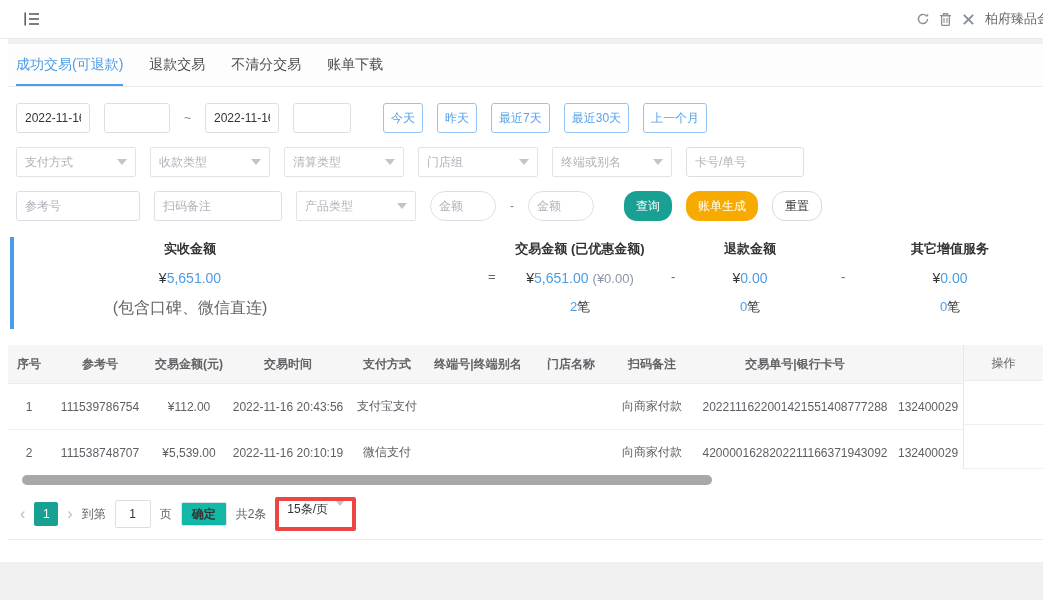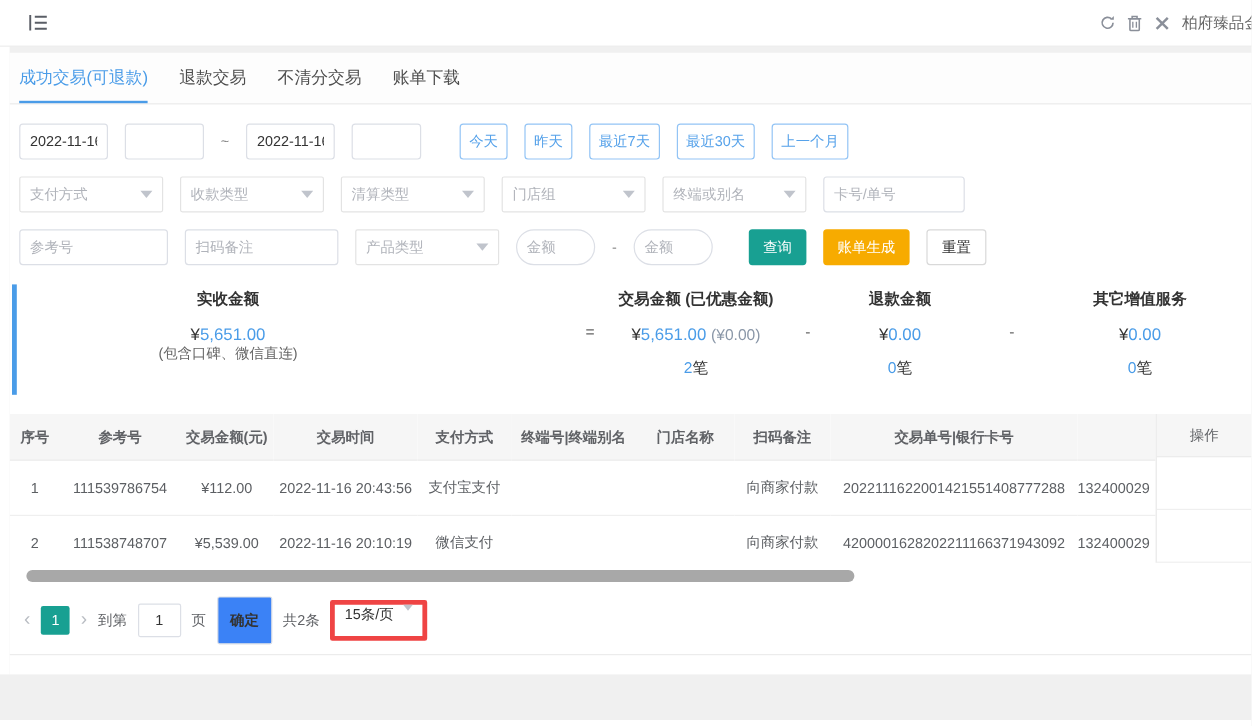--- a/index.html
+++ b/index.html
@@ -38,37 +38,37 @@
   .w-note{width:110px;}
   .w-amt{width:48px;border-radius:15px;}
   .sep{color:#888;}
   .qbtn{height:30px;padding:0 7px;background:#fff;border:1px solid #93c4f5;border-radius:3px;
     color:#56a2ea;font-size:12px;cursor:pointer;white-space:nowrap;}
   .sel{position:relative;width:102px;height:28px;border:1px solid #e3e3e3;border-radius:2px;
     display:flex;align-items:center;justify-content:space-between;padding:0 8px;cursor:pointer;background:#fff;}
   .sel .ph{color:#b0b3ba;font-size:12px;white-space:nowrap;}
   .caret{width:0;height:0;border-left:5px solid transparent;border-right:5px solid transparent;
     border-top:6px solid #c0c4cc;flex:0 0 auto;}
-  .btn{height:30px;border:none;border-radius:3px;font-size:12px;color:#fff;padding:0 12px;cursor:pointer;white-space:nowrap;}
+  .btn{height:30px;border:none;border-radius:13px;font-size:12px;color:#fff;padding:0 12px;cursor:pointer;white-space:nowrap;}
   .btn-query{background:#18a092;}
   .btn-bill{background:#f7ab00;}
   .btn-reset{background:#fff;color:#333;border:1px solid #d9d9d9;}
   
   .summary{position:relative;height:96px;margin-top:10px;font-size:13px;}
   .summary::before{content:"";position:absolute;left:2px;top:2px;bottom:2px;width:4px;background:#4a9ce8;}
   .scol{position:absolute;transform:translateX(-50%);text-align:center;white-space:nowrap;}
   .sc1{left:182px;}  .sc2{left:572px;}  .sc3{left:742px;}  .sc4{left:942px;}
   .sop{position:absolute;top:34px;color:#666;font-size:13px;}
   .op1{left:480px;}  .op2{left:663px;}  .op3{left:833px;}
   .slabel{font-weight:bold;color:#333;padding-top:5px;}
   .sval{margin-top:12px;font-size:14px;}
   .scur{color:#333;}
   .samt{color:#4a9ce8;}
   .sextra{color:#8a97a8;font-size:13px;margin-left:4px;}
-  .snote{font-size:12px;color:#666;}
+  .snote{margin-top:12px;font-size:16px;color:#666;}
   .scount{margin-top:12px;font-size:13px;color:#333;}
   .scount b{color:#4a9ce8;font-weight:normal;}
   
   .tbl-wrap{position:relative;height:124px;margin-top:14px;}
   .tbl-clip{width:955px;overflow:hidden;height:124px;}
   table.grid{border-collapse:collapse;table-layout:fixed;width:1110px;}
   .grid th{height:36px;background:#f6f6f6;font-weight:bold;font-size:12px;color:#606266;
     border-bottom:1px solid #ececec;white-space:nowrap;overflow:hidden;}
   .grid td{height:43px;font-size:12px;color:#5c5f63;text-align:center;border-bottom:1px solid #efefef;
     white-space:nowrap;overflow:hidden;background:#fff;}
@@ -77,21 +77,21 @@
   .fixed-col .fh{height:36px;line-height:36px;background:#f6f6f6;text-align:center;font-size:12px;color:#606266;border-bottom:1px solid #ececec;box-sizing:border-box;}
   .fixed-col .fc{height:43px;border-bottom:1px solid #efefef;}
   
   .hscroll{position:relative;height:10px;margin-top:6px;}
   .hthumb{position:absolute;left:14px;top:0;width:690px;height:10px;border-radius:5px;background:#a8a8a8;cursor:grab;}
   
   .pager{display:flex;align-items:center;gap:9px;margin:12px 0 0 12px;font-size:12px;color:#606266;}
   .pchev{font-size:16px;color:#b8bcc2;cursor:pointer;line-height:24px;}
   .pcur{width:24px;height:24px;border-radius:2px;background:#18a092;color:#fff;text-align:center;line-height:24px;font-size:12px;cursor:pointer;}
   .pgoto{width:30px;height:24px;border:1px solid #dcdfe6;border-radius:2px;text-align:center;font-size:12px;color:#333;}
-  .pconfirm{height:40px;padding:0 10px;background:#3b82f6;border:1px solid #dcdfe6;border-radius:2px;
+  .pconfirm{height:24px;padding:0 10px;background:#14b8a6;border:1px solid #dcdfe6;border-radius:2px;
     font-weight:bold;font-size:12px;color:#333;cursor:pointer;}
   .psize{height:26px;border:4px solid #ef4444;border-radius:2px;display:flex;
     gap:8px;padding:0 8px;cursor:pointer;color:#333;}
   .psize .caret{border-left-width:4px;border-right-width:4px;border-top-width:5px;}
   .card-bottom{border-top:1px solid #ececec;height:22px;margin-top:8px;}
   
   .footer-strip{position:absolute;left:0;top:600px;width:1043px;height:5px;background:#fff;}
 </style>
 </head>
 <body>

